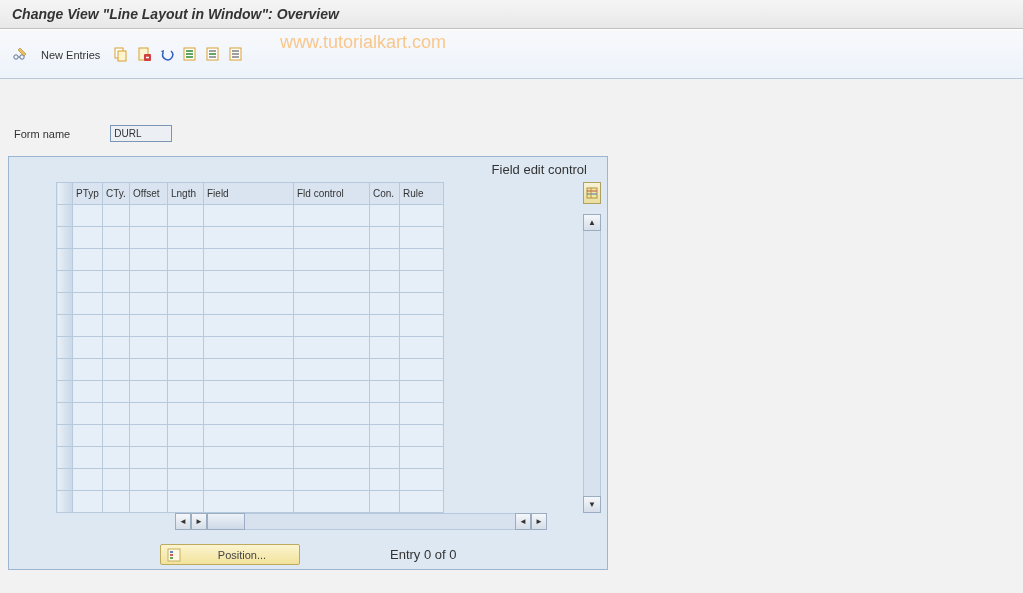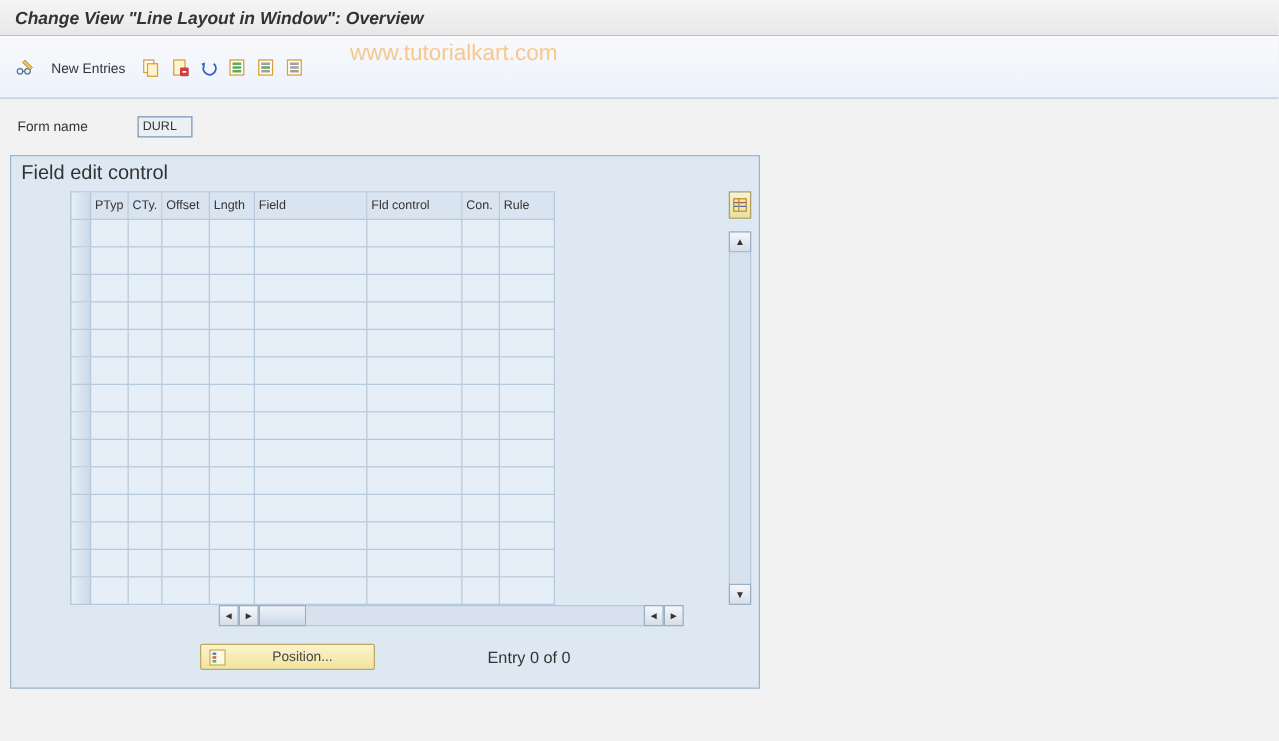--- a/index.html
+++ b/index.html
@@ -55,43 +55,45 @@
     
     .content-area {
       padding: 10px 8px;
     }
     .form-row {
       display: flex;
       align-items: center;
       gap: 40px;
       padding: 4px 6px;
       margin-bottom: 10px;
+      margin-top: 32px;
     }
     .form-label { font-size: 11px; color: #333; }
     .form-input {
-      width: 44px;
+      width: 62px;
       height: 17px;
       border: 1px solid #7a97b8;
       background: #eceff4;
       font-size: 10px;
       padding: 0 3px;
       text-align: left;
       color: #333;
     }
     
     .panel {
       width: 600px;
       border: 1px solid #9db6cf;
       background: #dde8f3;
       position: relative;
     }
     .panel-title {
-      font-size: 16px;
+      font-size: 13px;
       color: #333;
-      padding: 5px 8px;
+      padding: 5px 20px;
+      text-align: right;
     }
     .table-wrap {
       margin: 0 6px;
       position: relative;
       display: flex;
       padding-left: 41px;
     }
     .grid {
       border-collapse: collapse;
       table-layout: fixed;
@@ -181,21 +183,21 @@
     }
     .hscroll-thumb {
       width: 38px;
       background: linear-gradient(#eef2f8, #cdd9e7);
       border: 1px solid #9aadc2;
       cursor: pointer;
     }
     .hscroll-track-sm { width: 270px; background: #d8e2ee; border-top: 1px solid #b7c9dc; border-bottom: 1px solid #b7c9dc; }
     
     .footer-row {
-      padding: 14px 6px 14px 6px;
+      padding: 14px 6px 4px 6px;
       display: flex;
       align-items: center;
     }
     .footer-spacer { width: 145px; }
     .position-btn {
       width: 140px;
       height: 21px;
       background: linear-gradient(#fbf4cf, #f2e39b);
       border: 1px solid #bdaa5f;
       border-radius: 2px;

